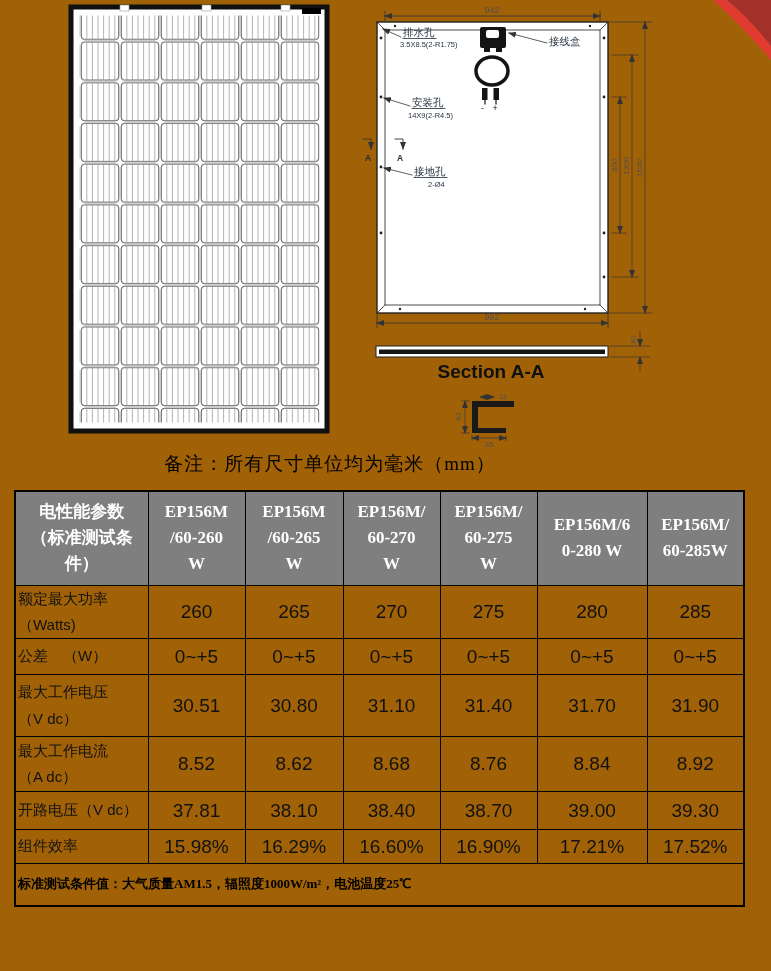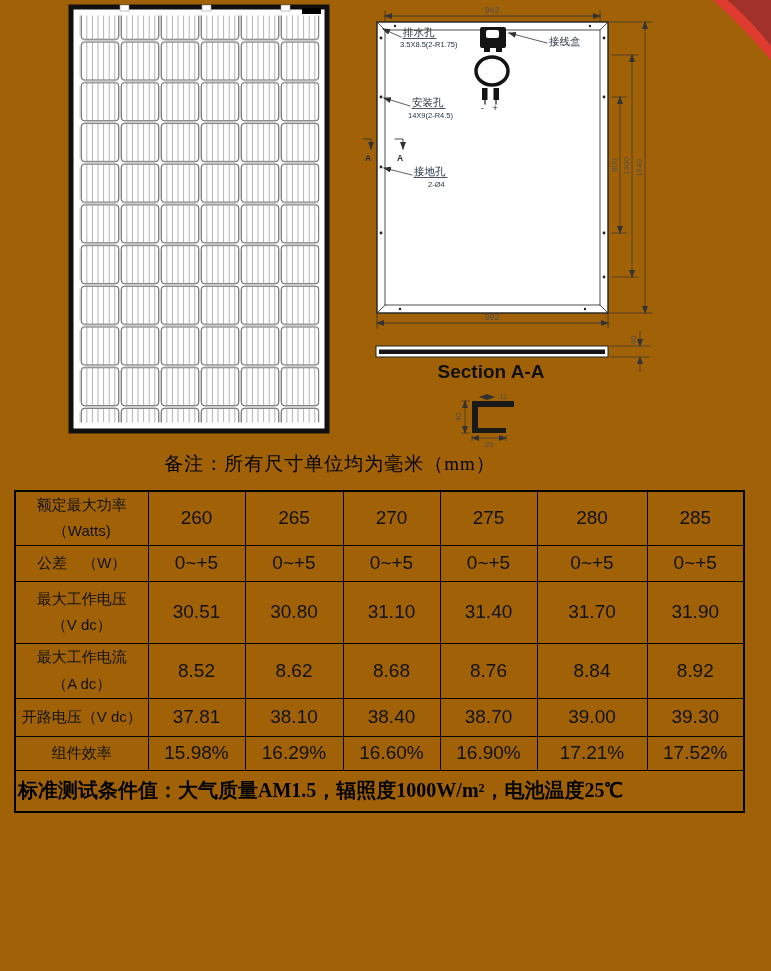--- a/index.html
+++ b/index.html
@@ -10,23 +10,23 @@
   
   .diagram{position:absolute;top:0;left:0;width:771px;height:450px;}
   .note{position:absolute;top:451px;left:0;width:660px;text-align:center;
         font-family:"Liberation Serif",serif;font-size:19px;color:#000;letter-spacing:1px;}
   
   .spec-table{position:absolute;top:490px;left:14px;border-collapse:collapse;table-layout:fixed;
               border:2px solid #000;}
   .spec-table td,.spec-table th{border:1px solid #000;vertical-align:middle;padding:0 2px;overflow:hidden;}
   .hcell{background:#7f7f7f;color:#fff;font-family:"Liberation Serif",serif;font-weight:bold;
          font-size:17px;line-height:1.55;text-align:center;white-space:pre-line;}
-  .lbl{font-size:15px;color:#111;text-align:center;white-space:pre-line;line-height:1.75;margin-top:40px;}
+  .lbl{font-size:15px;color:#111;white-space:pre-line;line-height:1.75;margin-top:40px;}
   .val{font-size:19px;color:#111;text-align:center;font-family:"Liberation Sans",sans-serif;}
-  .foot{font-family:"Liberation Serif",serif;font-weight:bold;font-size:20px;color:#000;
+  .foot{font-family:"Liberation Serif",serif;font-weight:bold;font-size:13px;color:#000;
         text-align:left;padding-left:6px;}
   svg text{font-family:"Liberation Sans",sans-serif;}
   .dimtxt{fill:#55504a;font-size:9px;}
   .dimtxt-s{fill:#55504a;font-size:8px;}
   .cnlabel{fill:#1e2b3a;font-size:10.5px;}
   .szlabel{fill:#1e2b3a;font-size:7.5px;}
   .amark{fill:#1e2b3a;font-size:8.5px;font-weight:bold;}
   .secttl{fill:#101010;font-size:19px;font-weight:600;}
 </style>
 </head>
@@ -207,20 +207,41 @@
     <colgroup>
       <col style="width:133px">
         <col style="width:97px">
         <col style="width:98px">
       <col style="width:97px">
         <col style="width:97px">
         <col style="width:110px">
         <col style="width:97px">
     </colgroup>
     <tbody>
+        <tr style="height:94px">
+      <th class="hcell">电性能参数
+（标准测试条
+件）</th>
+      <th class="hcell">EP156M
+/60-260
+W</th>
+      <th class="hcell">EP156M
+/60-265
+W</th>
+      <th class="hcell">EP156M/
+60-270
+W</th>
+      <th class="hcell">EP156M/
+60-275
+W</th>
+      <th class="hcell">EP156M/6
+0-280 W</th>
+      <th class="hcell">EP156M/
+60-285W</th>
+    </tr>
     <tr style="height:52px">
       <td class="lbl">额定最大功率
 （Watts)</td>
       <td class="val">260</td>
       <td class="val">265</td>
       <td class="val">270</td>
       <td class="val">275</td>
       <td class="val">280</td>
       <td class="val">285</td>
     </tr>

